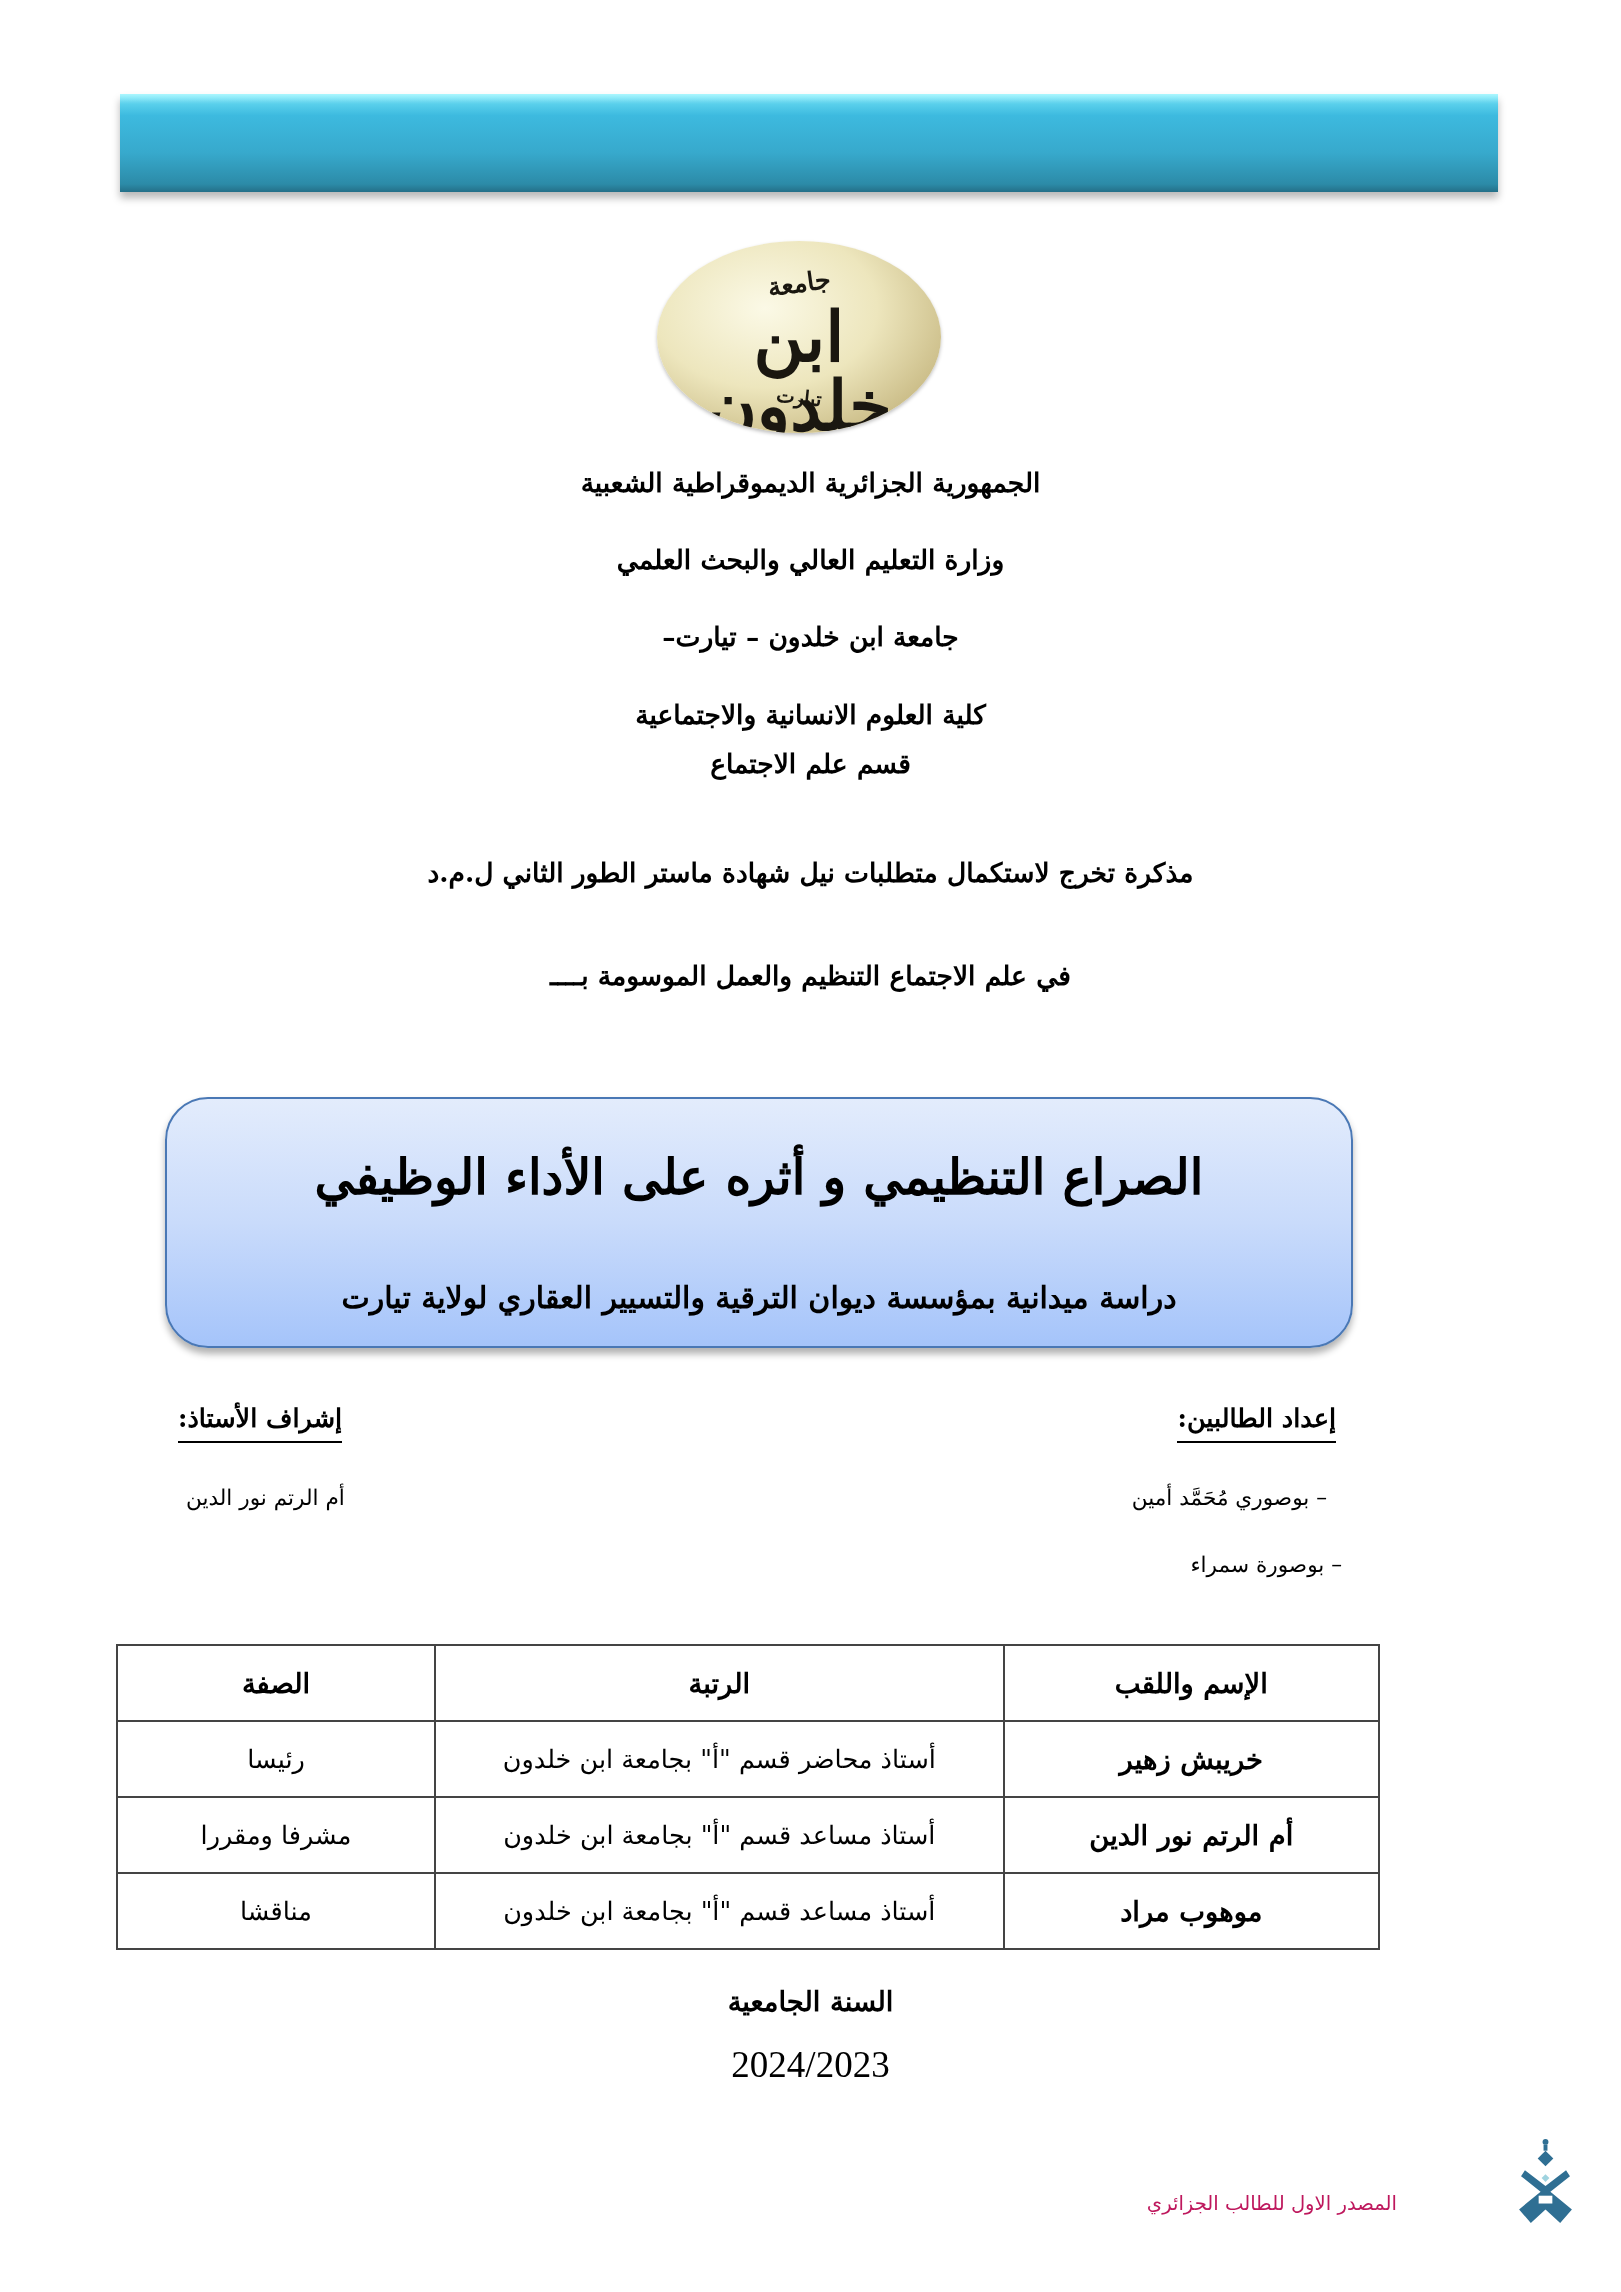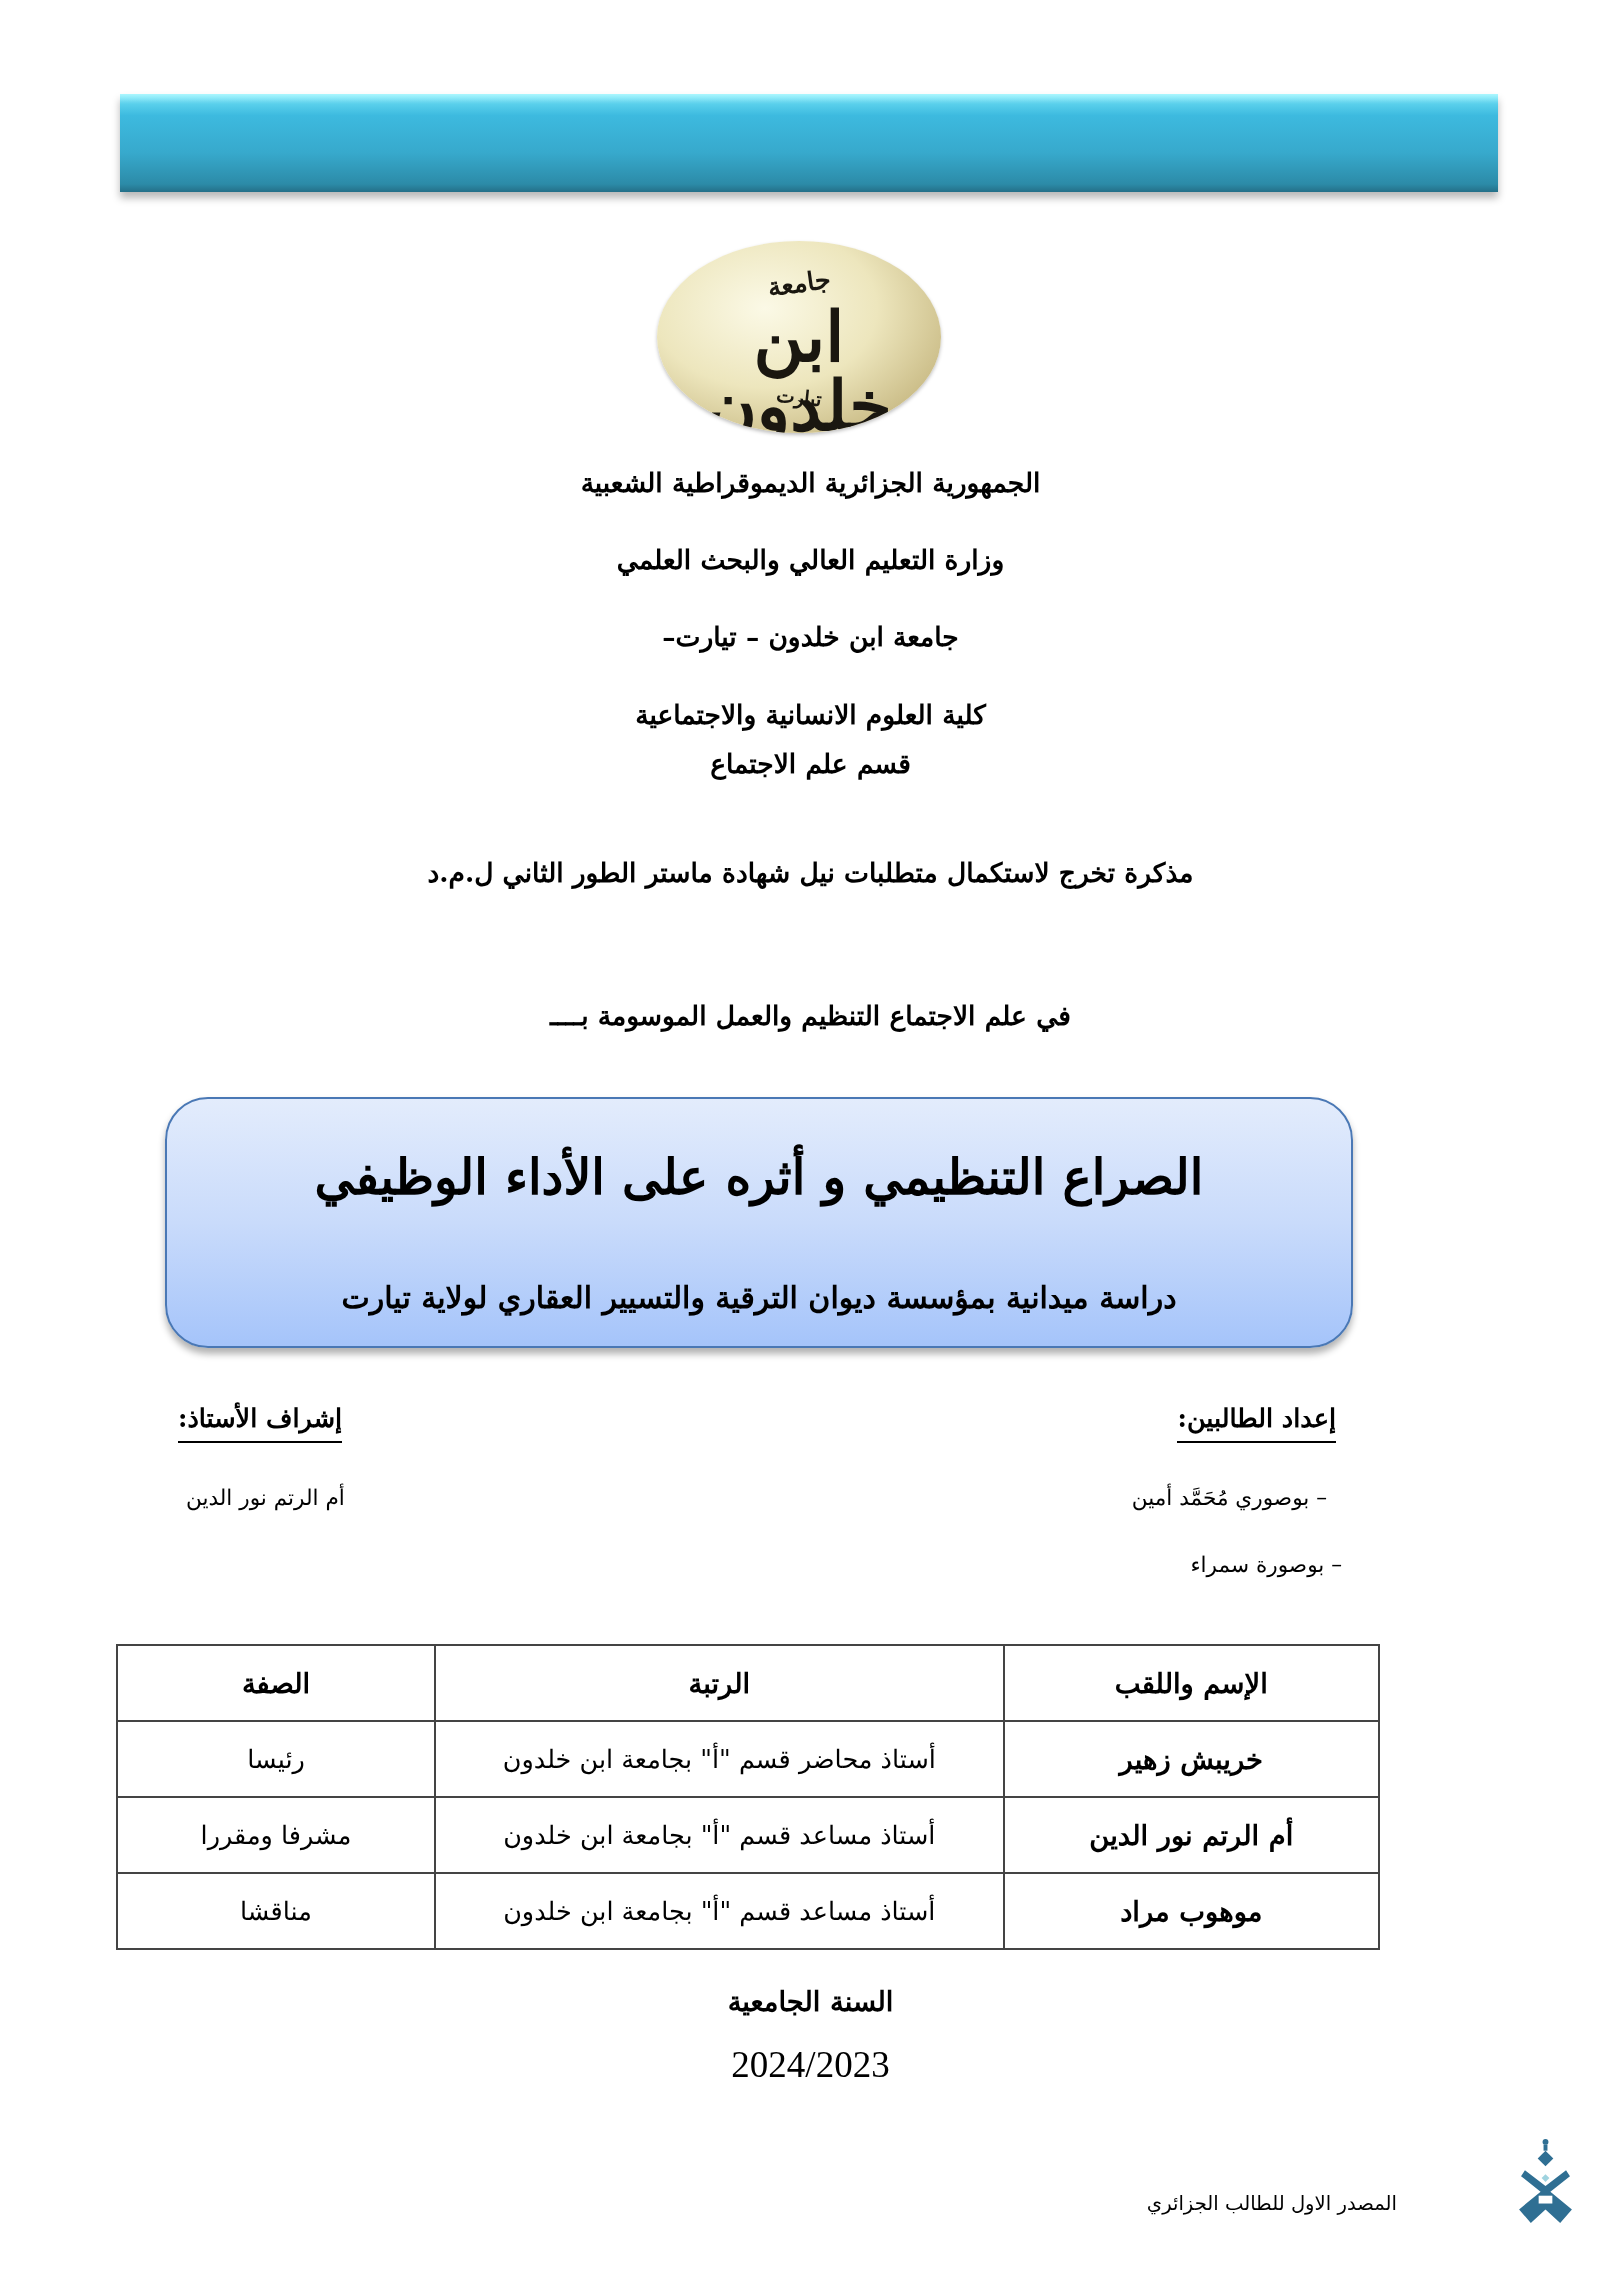--- a/index.html
+++ b/index.html
@@ -52,41 +52,41 @@
 
   .year-label { left:0; width:1621px; top: 1982px; text-align:center; direction: rtl;
                 font-size: 27.4px; font-weight: bold; line-height: 39px; }
   .year-val { left:0; width:1621px; top: 2041px; text-align:center;
               font-family: "Liberation Serif", serif; font-size: 37px; line-height: 47px; }
 
   .wm { left: 1137px; top: 2137px; width: 461px; height: 88px; }
   .wm-en { position:absolute; left: 9.8px; top: 7.8px; font-family: "Liberation Sans", sans-serif;
            font-size: 43px; letter-spacing: 1px; color: #5b9eac; }
   .wm-ar { position:absolute; left: 9.8px; top: 55px; width: 363px; text-align: left; direction: rtl;
-           font-family: "DejaVu Sans", sans-serif; font-size: 19.6px; color: #000000; }
+           font-family: "DejaVu Sans", sans-serif; font-size: 19.6px; color: #be185d; }
   .wm-icon { position:absolute; left: 374px; top: 0; width: 69px; height: 90px; }
 </style>
 </head>
 <body>
 
 <div class="abs banner"></div>
 
 <div class="abs logo">
   <div class="logo-text logo-top">جامعة</div>
   <div class="logo-text logo-main">ابن خلدون</div>
   <div class="logo-text logo-bottom">تيارت</div>
 </div>
 
 <div class="abs center-line" style="top:463px;">الجمهورية الجزائرية الديموقراطية الشعبية</div>
 <div class="abs center-line" style="top:540px;">وزارة التعليم العالي والبحث العلمي</div>
 <div class="abs center-line" style="top:617px;">جامعة ابن خلدون  – تيارت–</div>
 <div class="abs center-line" style="top:695px;">كلية العلوم الانسانية والاجتماعية</div>
 <div class="abs center-line" style="top:744px;">قسم علم الاجتماع</div>
 <div class="abs center-line" style="top:853px;">مذكرة تخرج لاستكمال متطلبات نيل شهادة ماستر الطور الثاني ل.م.د</div>
-<div class="abs center-line" style="top:956px;margin-top:40px;">في علم الاجتماع التنظيم والعمل الموسومة بــــ</div>
+<div class="abs center-line" style="top:956px;">في علم الاجتماع التنظيم والعمل الموسومة بــــ</div>
 
 <div class="abs title-box">
   <div class="title-main">الصراع التنظيمي و أثره على الأداء الوظيفي</div>
   <div class="title-sub">دراسة ميدانية بمؤسسة ديوان الترقية والتسيير العقاري لولاية تيارت</div>
 </div>
 
 <div class="abs" style="right:285px; top:1400px;">
   <div class="section-head">إعداد الطالبين:</div>
 </div>
 <div class="abs plain" style="right:294px; top:1482px;">–  بوصوري مُحَمَّد أمين</div>

